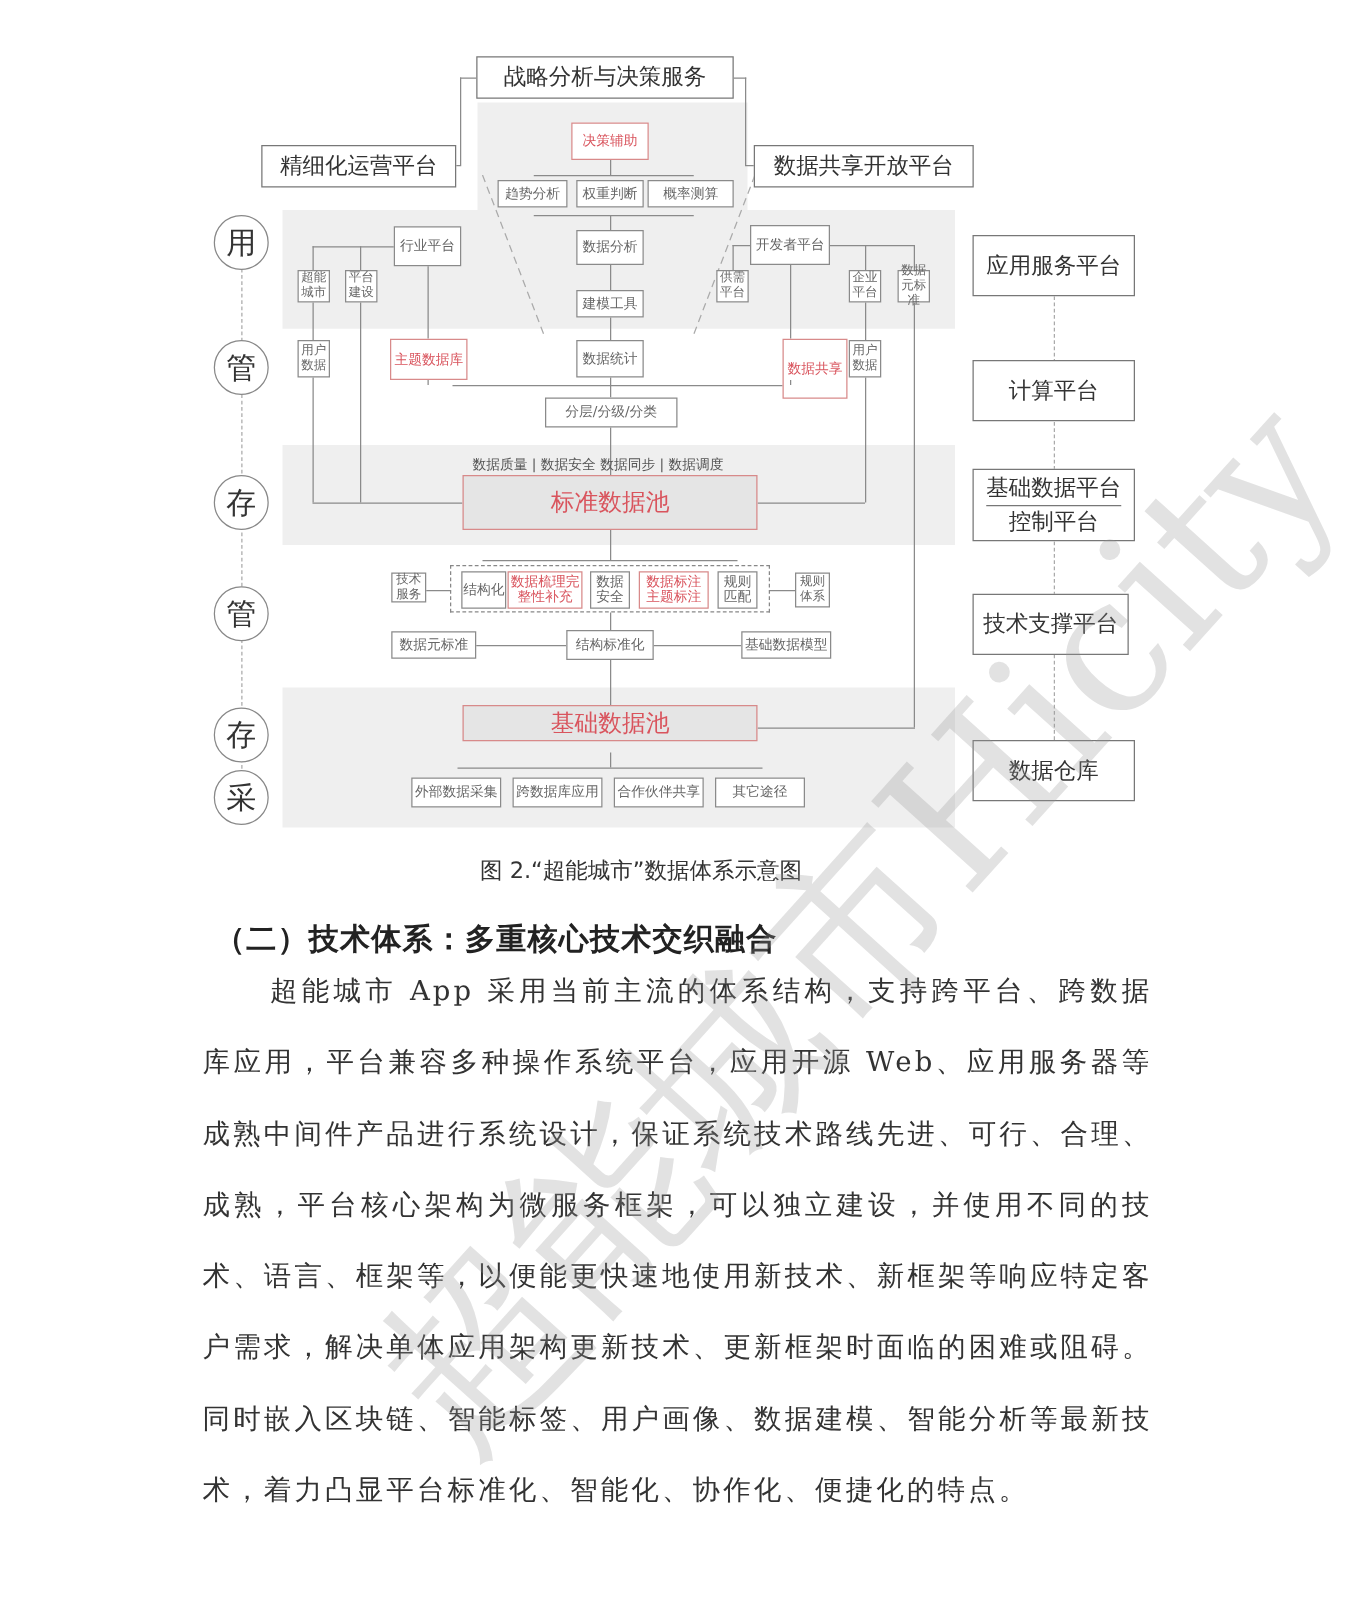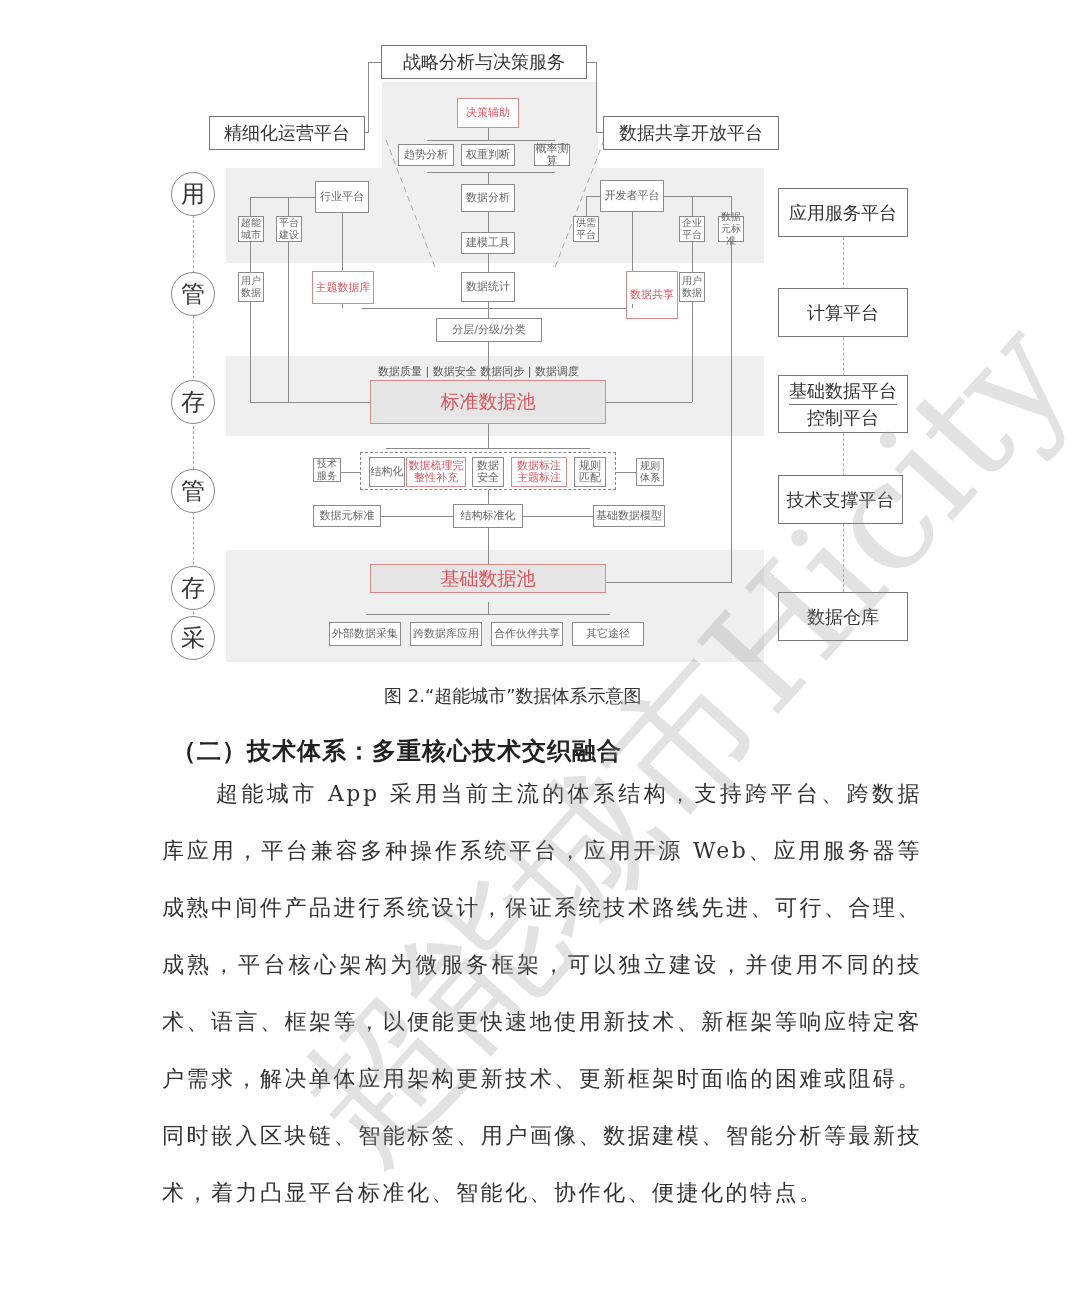--- a/index.html
+++ b/index.html
@@ -43,21 +43,21 @@
   <div class="hline" style="left:365px;top:132px;width:4px;"></div>
   <div class="vline" style="left:596px;top:62px;height:70px;"></div>
   <div class="hline" style="left:587px;top:62px;width:10px;"></div>
   <div class="hline" style="left:596px;top:132px;width:7px;"></div>
 
   <div class="box red" style="left:457px;top:98px;width:62px;height:30px;">决策辅助</div>
   <div class="hline" style="left:427px;top:140px;width:128px;"></div>
   <div class="vline" style="left:488px;top:128px;height:12px;"></div>
   <div class="box" style="left:398px;top:144px;width:56px;height:22px;">趋势分析</div>
   <div class="box" style="left:461px;top:144px;width:54px;height:22px;">权重判断</div>
-  <div class="box" style="left:534px;top:144px;width:36px;height:22px;">概率测算</div>
+  <div class="box" style="left:518px;top:144px;width:69px;height:22px;">概率测算</div>
   <div class="hline" style="left:427px;top:172px;width:128px;"></div>
   <div class="vline" style="left:488px;top:172px;height:12px;"></div>
   <div class="box" style="left:461px;top:184px;width:54px;height:28px;">数据分析</div>
   <div class="vline" style="left:488px;top:212px;height:20px;"></div>
   <div class="box" style="left:461px;top:232px;width:54px;height:22px;">建模工具</div>
   <div class="vline" style="left:488px;top:254px;height:18px;"></div>
   <div class="box" style="left:461px;top:272px;width:54px;height:30px;">数据统计</div>
   <div class="hline" style="left:362px;top:308px;width:270px;"></div>
   <div class="vline" style="left:488px;top:302px;height:16px;"></div>
   <div class="box" style="left:436px;top:318px;width:106px;height:24px;">分层/分级/分类</div>

